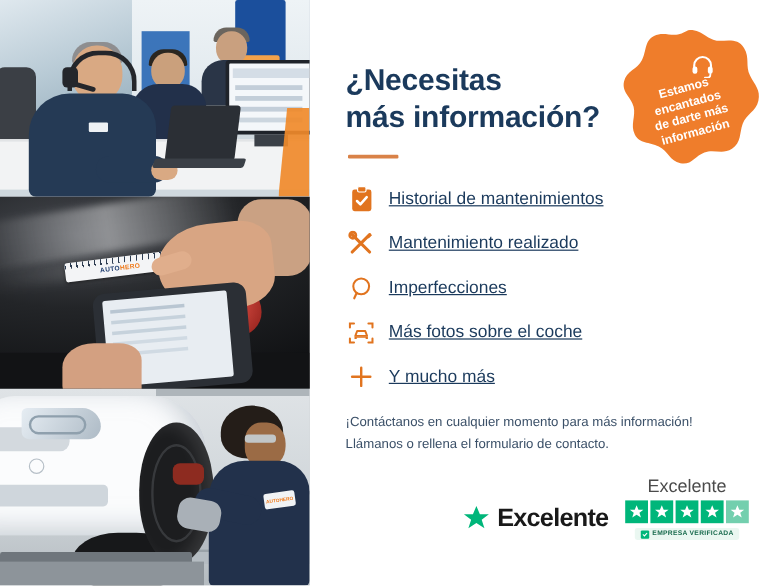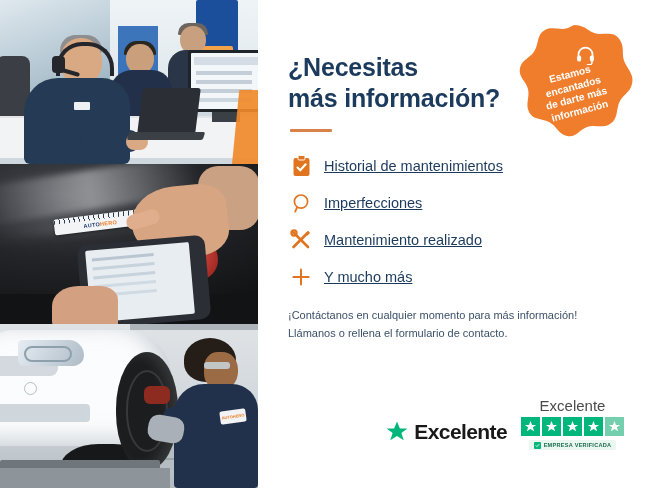--- a/index.html
+++ b/index.html
@@ -282,42 +282,57 @@
             <rect x="1.5" y="3" width="16" height="18" rx="2" fill="#e1741f"></rect>
             <rect x="6" y="0.5" width="7" height="4.5" rx="1.2" fill="#e1741f" stroke="#fff" stroke-width="1"></rect>
             <path d="M5.5 12.5 L8.3 15.3 L13.6 9.3" stroke="#fff" stroke-width="2.1" fill="none" stroke-linecap="round" stroke-linejoin="round"></path>
           </svg>
         </span>
         <span class="ftxt">Historial de mantenimientos</span>
       </li>
 
       <li>
         <span class="ico">
-          <svg width="21" height="21" viewBox="0 0 21 21">
-            <circle cx="10" cy="8.6" r="6.6" fill="none" stroke="#e1741f" stroke-width="1.7"></circle>
-            <line x1="6.2" y1="14.2" x2="4.2" y2="18.6" stroke="#e1741f" stroke-width="1.8" stroke-linecap="round"></line>
-          </svg>
-        </span>
-        <span class="ftxt">Imperfecciones</span>
-      </li>
-
-      <li>
-        <span class="ico">
           <svg width="22" height="22" viewBox="0 0 22 22">
             <g stroke="#e1741f" stroke-width="2.6" stroke-linecap="round">
               <line x1="3.5" y1="3.5" x2="18" y2="18"></line>
               <line x1="18" y1="3.5" x2="3.5" y2="18"></line>
             </g>
             <circle cx="4" cy="4" r="2.6" fill="none" stroke="#e1741f" stroke-width="2.2"></circle>
             <path d="M18.2 2.2 L20 4 L17.2 6.8 L15.4 5z" fill="#e1741f"></path>
           </svg>
         </span>
         <span class="ftxt">Mantenimiento realizado</span>
       </li>
 
+      <li>
+        <span class="ico">
+          <svg width="21" height="21" viewBox="0 0 21 21">
+            <circle cx="10" cy="8.6" r="6.6" fill="none" stroke="#e1741f" stroke-width="1.7"></circle>
+            <line x1="6.2" y1="14.2" x2="4.2" y2="18.6" stroke="#e1741f" stroke-width="1.8" stroke-linecap="round"></line>
+          </svg>
+        </span>
+        <span class="ftxt">Imperfecciones</span>
+      </li>
+
+      <li>
+        <span class="ico">
+          <svg width="22" height="21" viewBox="0 0 22 21">
+            <g stroke="#e1741f" stroke-width="1.7" fill="none" stroke-linecap="round">
+              <path d="M1.6 6 V2.6 H5"></path>
+                <path d="M17 2.6 H20.4 V6"></path>
+              <path d="M20.4 15 V18.4 H17"></path>
+                <path d="M5 18.4 H1.6 V15"></path>
+            </g>
+            <path d="M5.4 13.4 h11.2 v2.1 h-1.9 v-1 h-7.4 v1 h-1.9z" fill="#e1741f"></path>
+            <path d="M6.1 12.9 l1.5 -4 h6.8 l1.5 4z" fill="none" stroke="#e1741f" stroke-width="1.6" stroke-linejoin="round"></path>
+          </svg>
+        </span>
+        <span class="ftxt">Más fotos sobre el coche</span>
+      </li>
 
       <li>
         <span class="ico">
           <svg width="20" height="20" viewBox="0 0 20 20">
             <g stroke="#e1741f" stroke-width="2" stroke-linecap="round">
               <line x1="10" y1="2.4" x2="10" y2="17.6"></line>
               <line x1="2.4" y1="10" x2="17.6" y2="10"></line>
             </g>
           </svg>
         </span>

